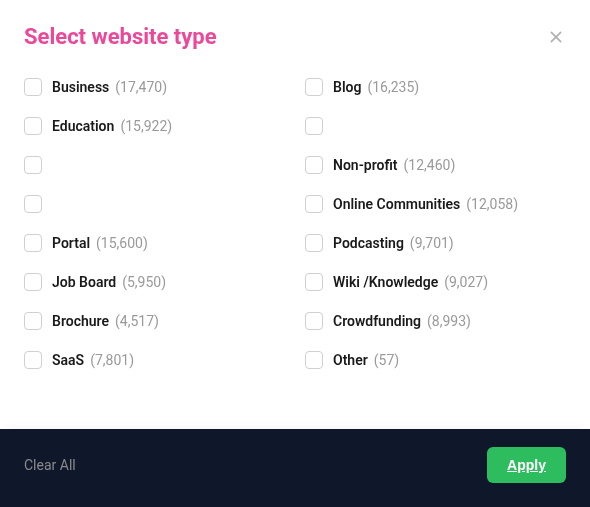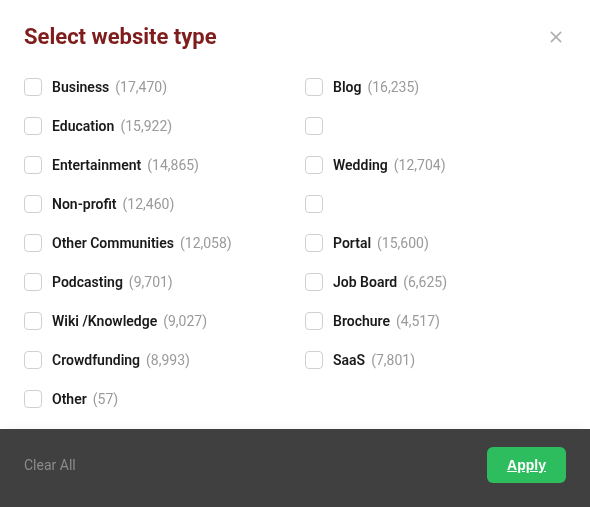--- a/index.html
+++ b/index.html
@@ -15,21 +15,21 @@
   }
   .header {
     display: flex;
     justify-content: space-between;
     align-items: center;
     margin-bottom: 28px;
   }
   .title {
     font-size: 22px;
     font-weight: 700;
-    color: #7f1d1d;
+    color: #ec4899;
   }
   .close-btn {
     cursor: pointer;
     color: #b0b0b0;
     display: flex;
     align-items: center;
     justify-content: center;
     width: 20px;
     height: 20px;
   }
@@ -67,21 +67,21 @@
   }
   .footer {
     position: absolute;
     left: 0;
     right: 0;
     bottom: 0;
     padding: 18px 24px 24px 24px;
     display: flex;
     justify-content: space-between;
     align-items: center;
-    background: #404040;
+    background: #0f172a;
     box-shadow: 0 -6px 10px -6px rgba(0,0,0,0.06);
   }
   .clear {
     font-size: 14px;
     color: #8a8a8a;
     cursor: pointer;
   }
   .apply {
     background: #2dbd5f;
     color: #fff;
@@ -125,61 +125,52 @@
       <div class="checkbox"></div>
       <div>
         <span class="label">Education</span><span class="count">(15,922)</span>
       </div>
     </div>
     <div class="option">
       <div class="checkbox"></div>
     </div>
     <div class="option">
       <div class="checkbox"></div>
-      <div>
-        <span class="label">Entertainment</span><span class="count">(14,865)</span>
-      </div>
-    </div>
-    <div class="option">
-      <div class="checkbox"></div>
-      <div>
-        <span class="label">Wedding</span><span class="count">(12,704)</span>
-      </div>
     </div>
     <div class="option">
       <div class="checkbox"></div>
       <div>
         <span class="label">Non-profit</span><span class="count">(12,460)</span>
       </div>
     </div>
     <div class="option">
       <div class="checkbox"></div>
     </div>
     <div class="option">
       <div class="checkbox"></div>
       <div>
-        <span class="label">Other Communities</span><span class="count">(12,058)</span>
+        <span class="label">Online Communities</span><span class="count">(12,058)</span>
       </div>
     </div>
     <div class="option">
       <div class="checkbox"></div>
       <div>
         <span class="label">Portal</span><span class="count">(15,600)</span>
       </div>
     </div>
     <div class="option">
       <div class="checkbox"></div>
       <div>
         <span class="label">Podcasting</span><span class="count">(9,701)</span>
       </div>
     </div>
     <div class="option">
       <div class="checkbox"></div>
       <div>
-        <span class="label">Job Board</span><span class="count">(6,625)</span>
+        <span class="label">Job Board</span><span class="count">(5,950)</span>
       </div>
     </div>
     <div class="option">
       <div class="checkbox"></div>
       <div>
         <span class="label">Wiki /Knowledge</span><span class="count">(9,027)</span>
       </div>
     </div>
     <div class="option">
       <div class="checkbox"></div>

